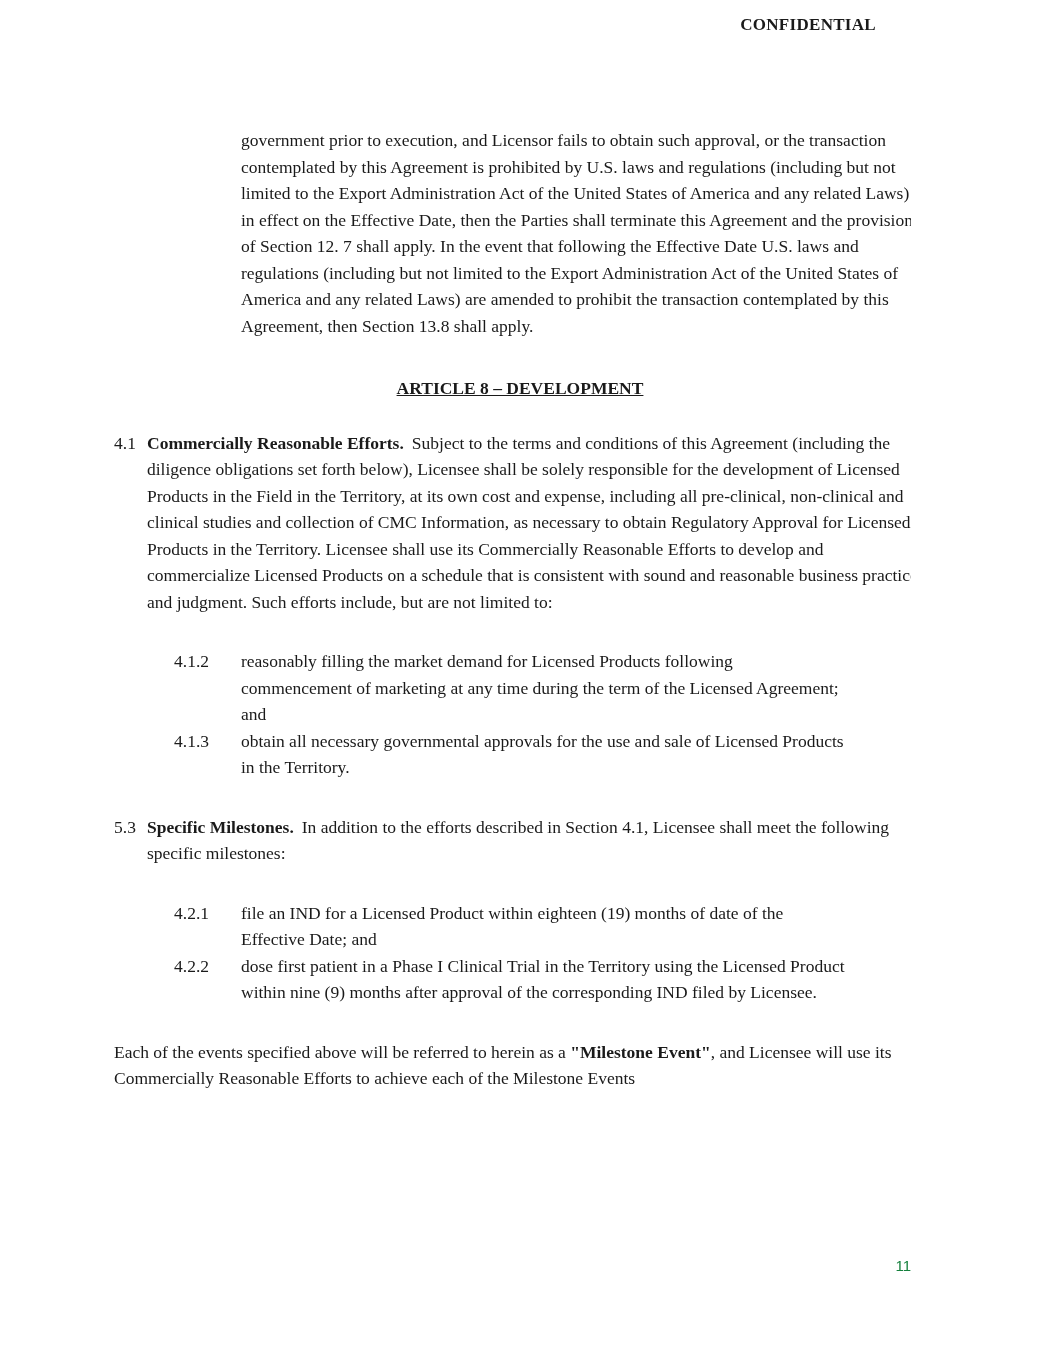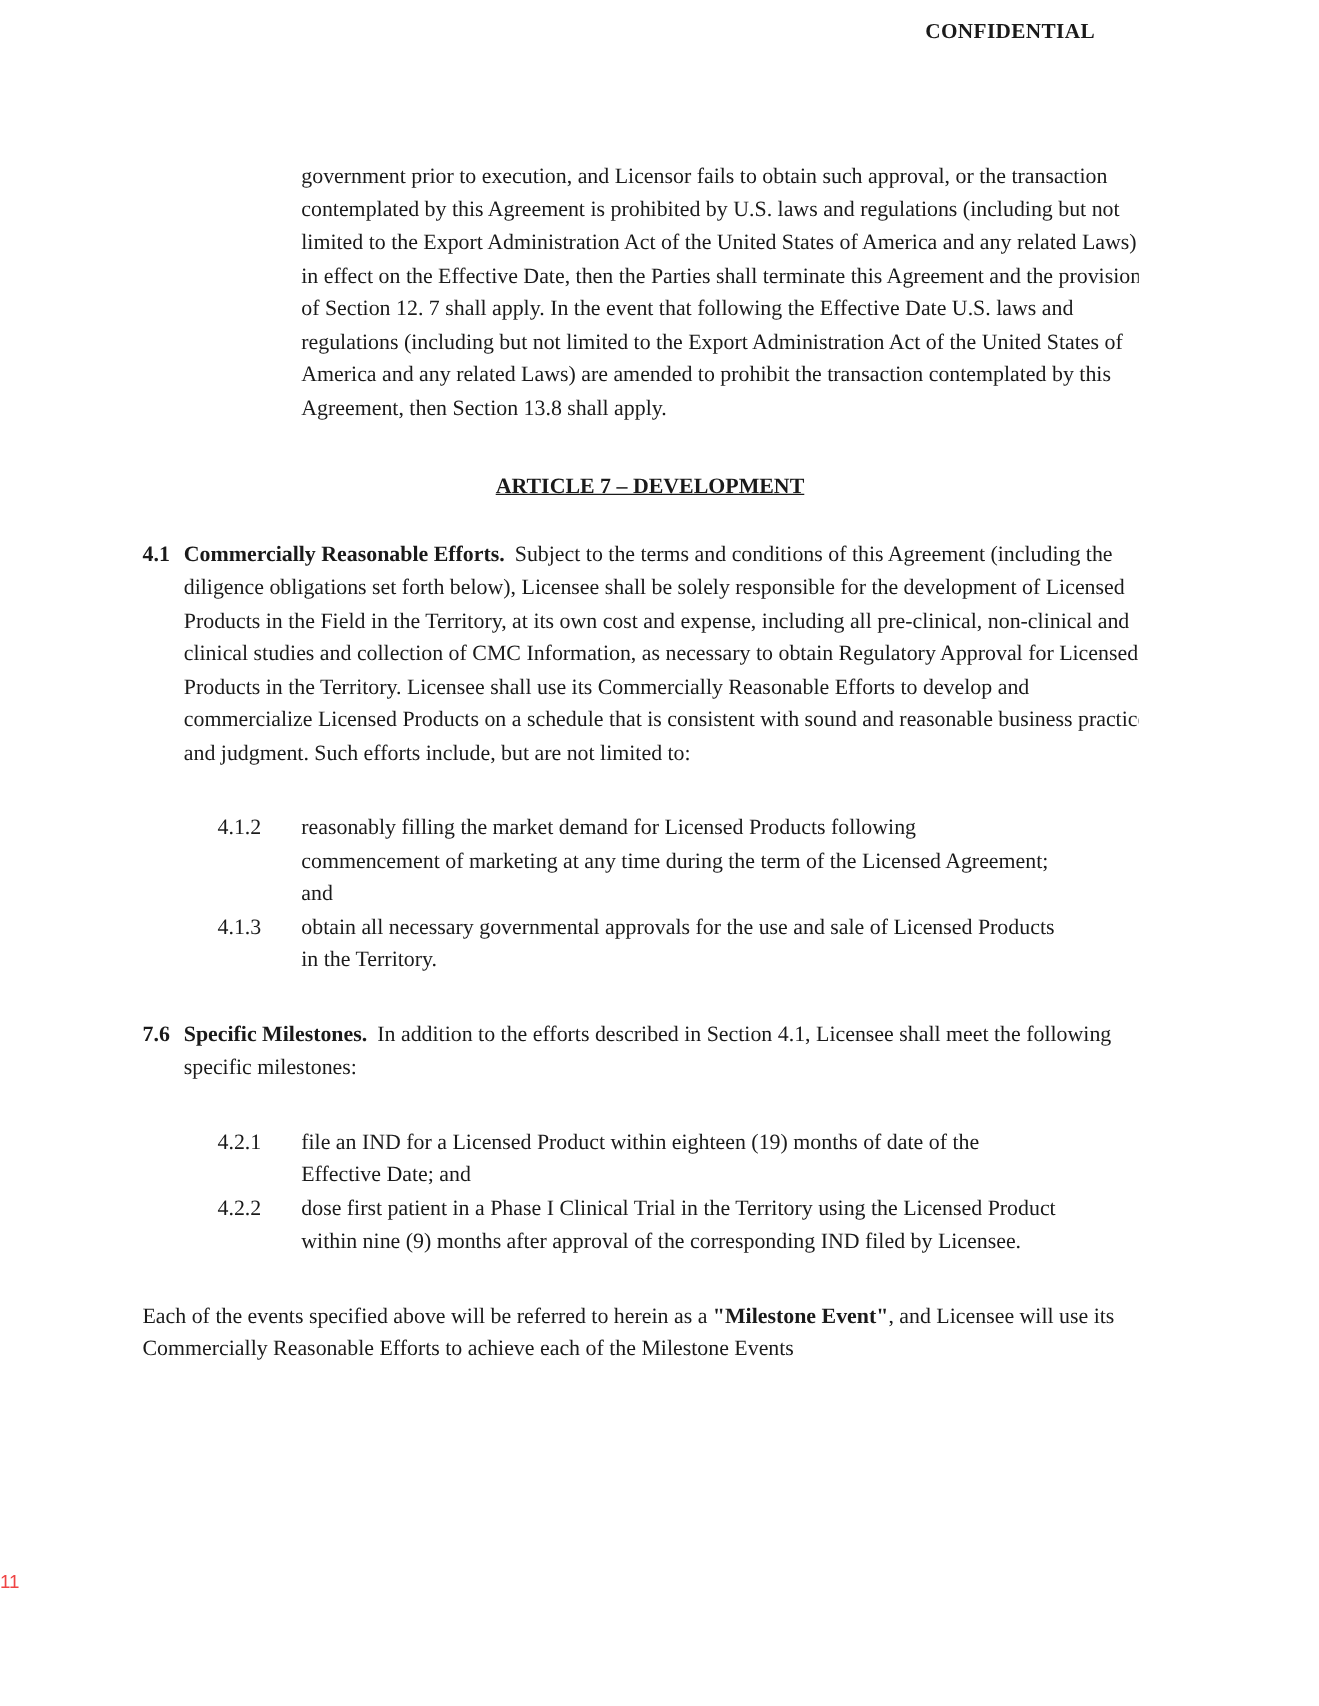--- a/index.html
+++ b/index.html
@@ -50,21 +50,20 @@
     padding-left: 33px;
     text-indent: -33px;
   }
   .section-para.second {
     margin-top: 33px;
   }
   .sec-num {
     display: inline-block;
     width: 33px;
     text-indent: 0;
-    font-weight: bold;
   }
   .sec-title {
     font-weight: bold;
     margin-right: 8px;
     font-family: Liberation Serif, serif;
   }
   .subitems {
     margin: 33px 0 0 60px;
   }
   .subitem {
@@ -82,53 +81,53 @@
     margin: 33px 0 0 0;
   }
   .bold {
     font-weight: bold;
   }
   .page-number {
     position: absolute;
     top: 1253px;
     left: 0;
     width: 100%;
-    text-align: left;
+    text-align: right;
     font-family: "Liberation Sans", "DejaVu Sans", sans-serif;
     font-size: 15px;
-    color: #ef4444;
+    color: #15803d;
   }
 </style>
 </head>
 <body>
 
 <div class="page">
 
   <div class="confidential">CONFIDENTIAL</div>
 
   <div class="content">
 
     <p class="intro">government prior to execution, and Licensor fails to obtain such approval, or the transaction contemplated by this Agreement is prohibited by U.S. laws and regulations (including but not limited to the Export Administration Act of the United States of America and any related Laws) in effect on the Effective Date, then the Parties shall terminate this Agreement and the provisions of Section 12. 7 shall apply. In the event that following the Effective Date U.S. laws and regulations (including but not limited to the Export Administration Act of the United States of America and any related Laws) are amended to prohibit the transaction contemplated by this Agreement, then Section 13.8 shall apply.</p>
 
-    <p class="article-heading"><span class="heading-text">ARTICLE 7 – DEVELOPMENT</span></p>
+    <p class="article-heading"><span class="heading-text">ARTICLE 8 – DEVELOPMENT</span></p>
 
     <p class="section-para"><span class="sec-num">4.1</span><span class="sec-title">Commercially Reasonable Efforts.</span><span class="sec-body">Subject to the terms and conditions of this Agreement (including the diligence obligations set forth below), Licensee shall be solely responsible for the development of Licensed Products in the Field in the Territory, at its own cost and expense, including all pre-clinical, non-clinical and clinical studies and collection of CMC Information, as necessary to obtain Regulatory Approval for Licensed Products in the Territory. Licensee shall use its Commercially Reasonable Efforts to develop and commercialize Licensed Products on a schedule that is consistent with sound and reasonable business practices and judgment. Such efforts include, but are not limited to:</span></p>
 
     <div class="subitems">
       <div class="subitem">
         <span class="subnum">4.1.2</span>
         <span class="subtext">reasonably filling the market demand for Licensed Products following commencement of marketing at any time during the term of the Licensed Agreement; and</span>
       </div>
       <div class="subitem">
         <span class="subnum">4.1.3</span>
         <span class="subtext">obtain all necessary governmental approvals for the use and sale of Licensed Products in the Territory.</span>
       </div>
     </div>
 
-    <p class="section-para second"><span class="sec-num">7.6</span><span class="sec-title">Specific Milestones.</span><span class="sec-body">In addition to the efforts described in Section 4.1, Licensee shall meet the following specific milestones:</span></p>
+    <p class="section-para second"><span class="sec-num">5.3</span><span class="sec-title">Specific Milestones.</span><span class="sec-body">In addition to the efforts described in Section 4.1, Licensee shall meet the following specific milestones:</span></p>
 
     <div class="subitems">
       <div class="subitem">
         <span class="subnum">4.2.1</span>
         <span class="subtext">file an IND for a Licensed Product within eighteen (19) months of date of the Effective Date; and</span>
       </div>
       <div class="subitem">
         <span class="subnum">4.2.2</span>
         <span class="subtext">dose first patient in a Phase I Clinical Trial in the Territory using the Licensed Product within nine (9) months after approval of the corresponding IND filed by Licensee.</span>
       </div>

